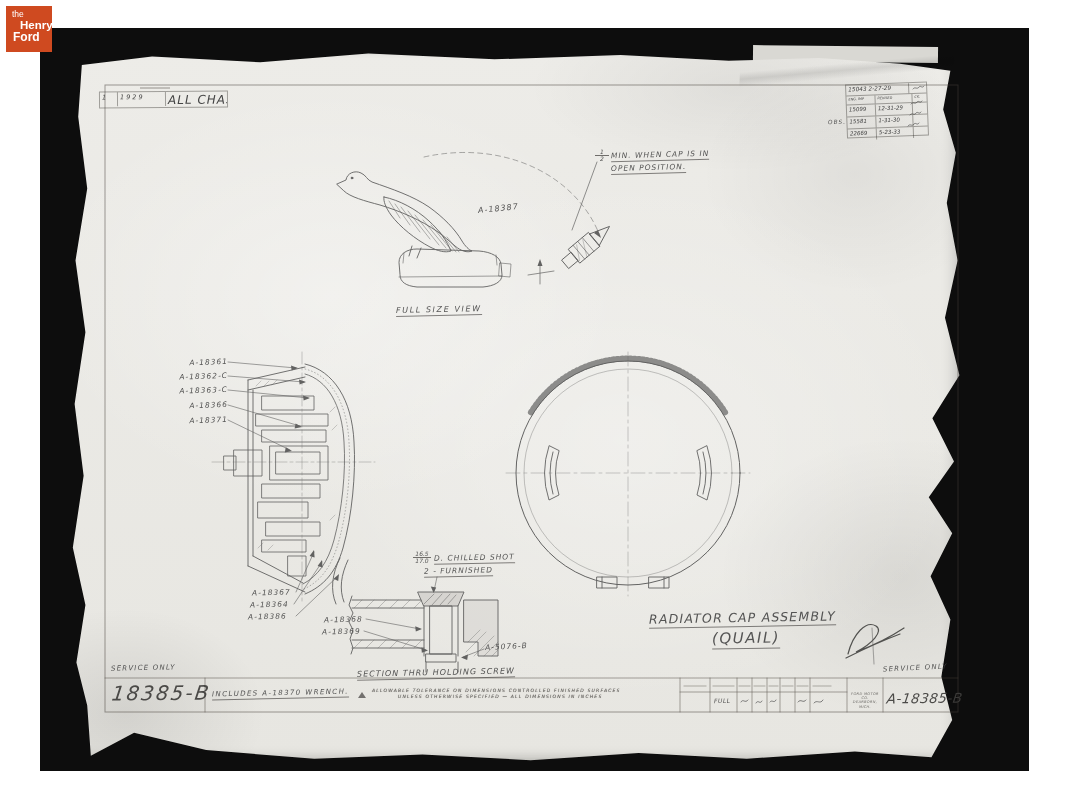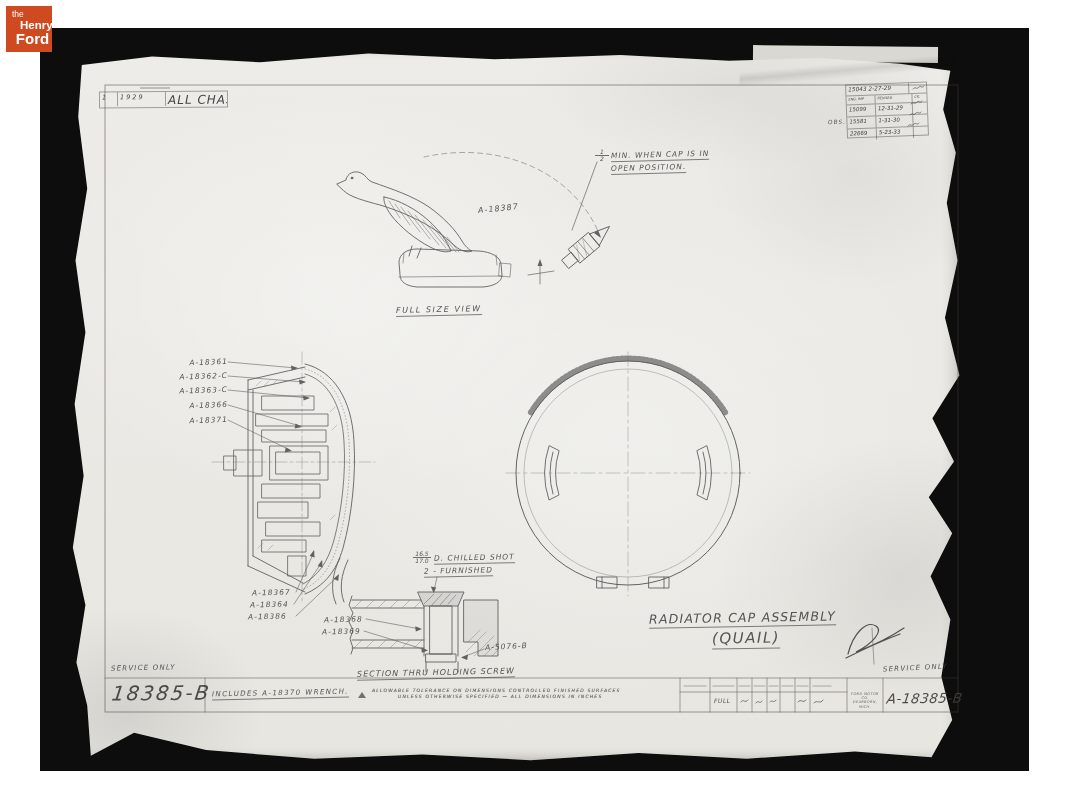--- a/index.html
+++ b/index.html
@@ -28,21 +28,21 @@
       2.8% 20%,1.8% 10%);}
   .crease{position:absolute;left:740px;top:48px;width:214px;height:44px;
     background:linear-gradient(173deg, transparent 40%, rgba(0,0,0,.10) 50%, transparent 61%);
     transform:rotate(2deg);}
   .overlay{position:absolute;left:0;top:0;pointer-events:none;}
   
   .logo{position:absolute;left:6px;top:6px;width:46px;height:46px;color:#fff;
         font-family:"Liberation Sans",sans-serif;line-height:1;z-index:50;}
   .logo .the{display:block;font-size:8.5px;margin:4px 0 0 6px;}
   .logo .henry{display:block;font-size:11.5px;font-weight:bold;margin:1px 0 0 14px;}
-  .logo .ford{display:block;font-size:15px;font-weight:bold;margin:0 0 0 7px;text-align:center;}
+  .logo .ford{display:block;font-size:12px;font-weight:bold;margin:0 0 0 7px;}
   
   .lbl{position:absolute;font-style:italic;color:#454545;letter-spacing:1px;
        white-space:nowrap;opacity:.9;font-size:7.5px;transform:rotate(-1.2deg);}
   .ul{border-bottom:1px solid rgba(62,60,58,.7);padding-bottom:1px;}
   .frac{position:absolute;width:14px;text-align:center;font-style:italic;color:#454545;
         font-size:6px;line-height:6px;opacity:.9;}
   .frac .bot{display:block;border-top:1px solid rgba(62,60,58,.8);}
   .frac .top{display:block;}
   
   .ptable{position:absolute;border:1px solid rgba(55,52,48,.42);color:#454545;

